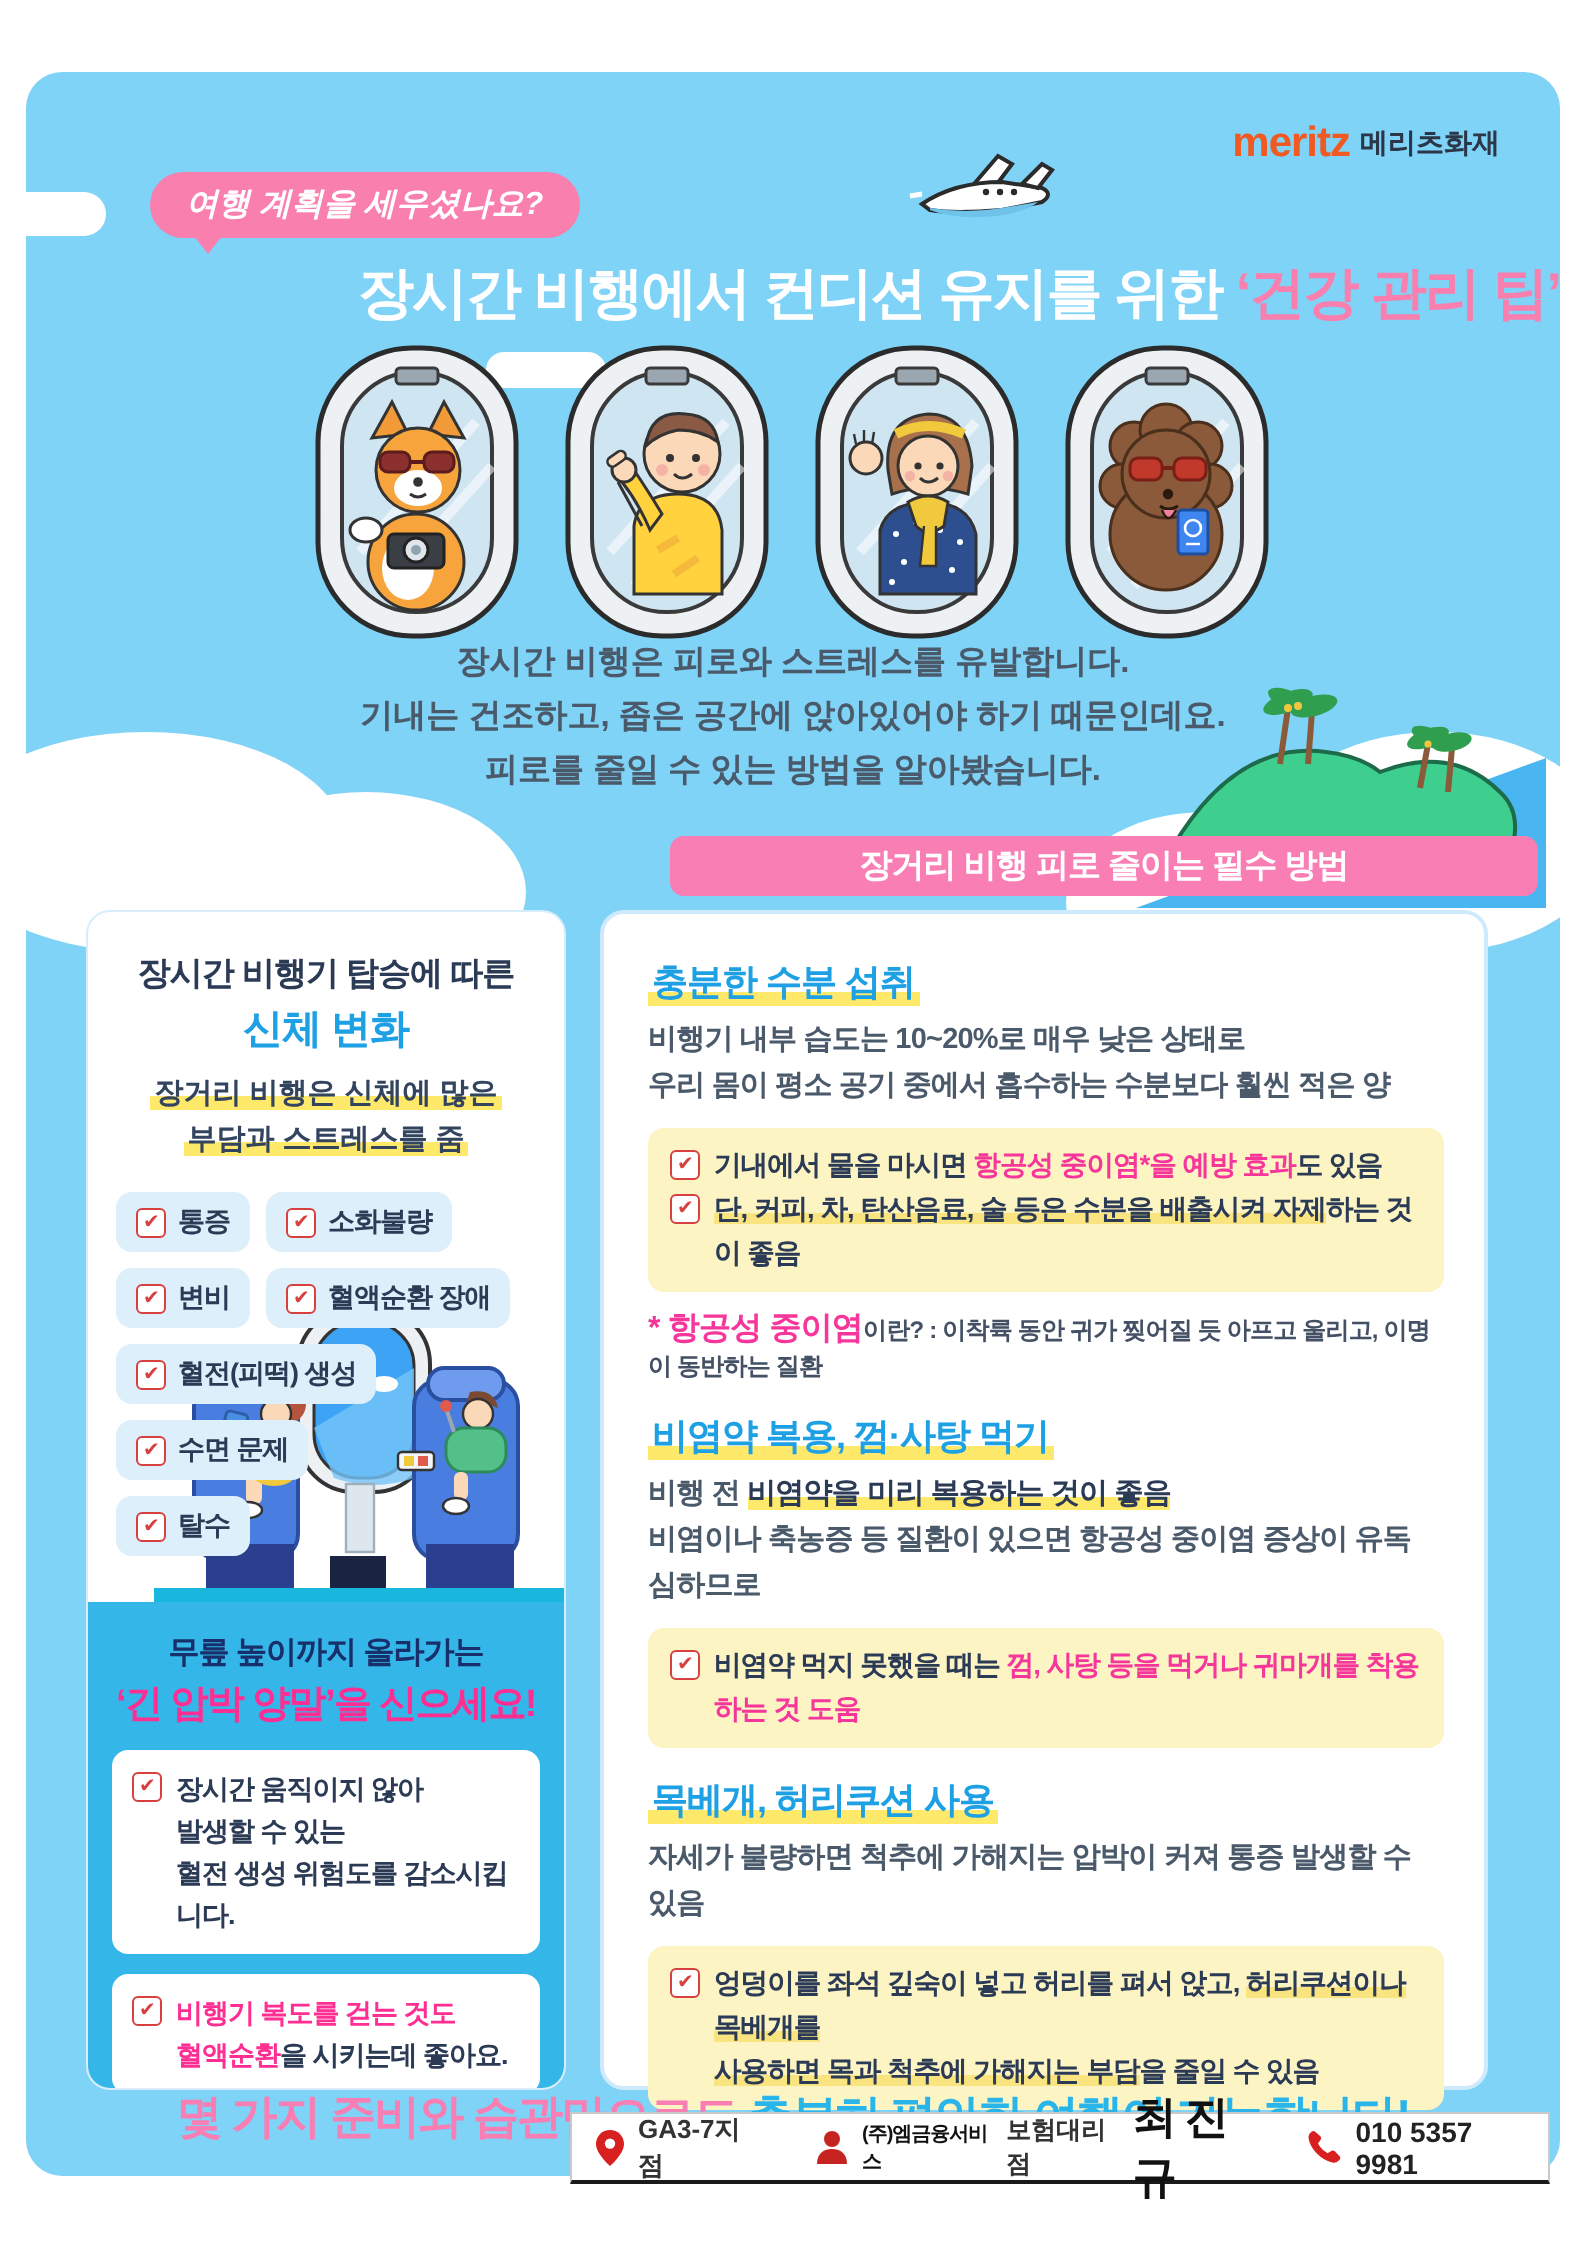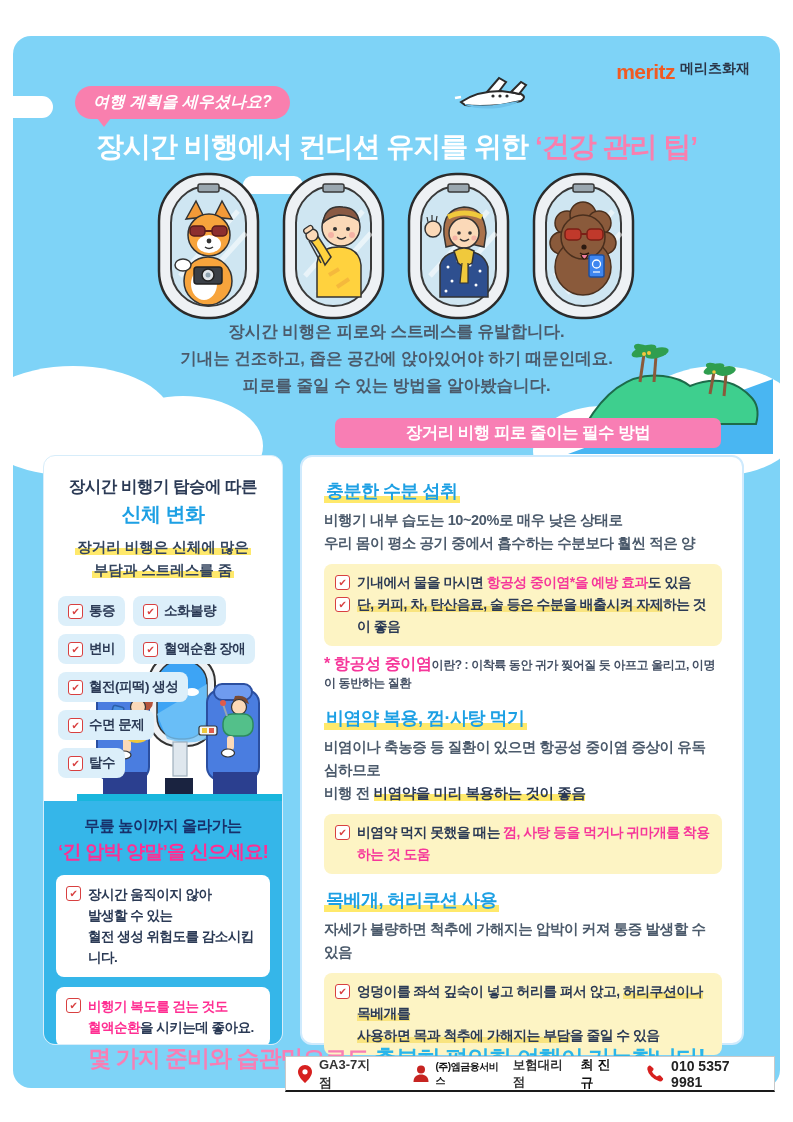--- a/index.html
+++ b/index.html
@@ -5,42 +5,42 @@
   * { margin:0; padding:0; box-sizing:border-box; }
   body { font-family:"Liberation Sans","DejaVu Sans",sans-serif; background:#e9edf1; }
   .page { position:relative; width:793px; height:1122px; background:#ffffff; margin:0 auto; overflow:hidden; }
   .sky { position:absolute; left:13px; top:36px; width:767px; height:1052px; background:#7ed3f7; border-radius:18px; overflow:hidden; }
 
   
   .cloud { position:absolute; background:#fff; border-radius:50%; }
   .scenery { position:absolute; z-index:0; }
 
   
-  .logo { position:absolute; top:24px; right:30px; z-index:3; display:flex; align-items:flex-start; gap:5px; }
+  .logo { position:absolute; top:24px; right:30px; z-index:3; display:flex; align-items:center; gap:5px; }
   .logo-main { color:#f05a22; font-weight:800; font-size:21px; letter-spacing:-0.5px; }
   .logo-sub { color:#2b3648; font-weight:700; font-size:14px; }
   .bubble { position:absolute; left:62px; top:50px; background:#f97fae; color:#fff; font-style:italic; font-weight:700;
             font-size:16px; padding:6px 18px; border-radius:17px; z-index:3; }
   .bubble:after { content:""; position:absolute; left:22px; bottom:-8px; border-left:7px solid transparent;
             border-right:7px solid transparent; border-top:9px solid #f97fae; }
   .plane-doodle { position:absolute; left:440px; top:38px; z-index:3; }
-  .main-title { position:absolute; left:0; right:0; top:92px; text-align:center; font-size:28px; font-weight:800;
+  .main-title { position:absolute; left:0; right:0; top:92px; text-align:right; font-size:28px; font-weight:800;
             color:#ffffff; z-index:3; letter-spacing:-1px; }
   .main-title .accent { color:#f97fae; }
 
   
   .windows { position:absolute; left:143px; top:134px; display:flex; gap:20px; z-index:3; }
   .pwin { width:105px; height:152px; }
 
   
   .intro { position:absolute; left:0; right:0; top:282px; text-align:center; color:#4b5a6b; font-size:16.5px;
             line-height:27px; font-weight:600; z-index:3; }
 
   
-  .banner { position:absolute; left:322px; top:382px; width:386px; height:30px; background:#f87eb4; color:#fff;
+  .banner { position:absolute; left:322px; top:382px; width:434px; height:30px; background:#f87eb4; color:#fff;
             font-size:16.5px; font-weight:800; border-radius:7px; display:flex; align-items:center; justify-content:center;
             z-index:4; letter-spacing:-0.5px; }
 
   
   .sidebar { position:absolute; left:30px; top:419px; width:240px; height:590px; background:#fff; border-radius:12px;
             border:1px solid #d7edfa; z-index:4; overflow:hidden; }
   .sb-title { margin-top:20px; text-align:center; font-size:16.5px; font-weight:800; color:#2b3a55; letter-spacing:-0.5px; }
   .sb-title-accent { text-align:center; font-size:20px; font-weight:800; color:#1da0e4; margin-top:3px; letter-spacing:-0.5px; }
   .sb-sub { text-align:center; margin-top:8px; font-size:14.5px; font-weight:700; color:#33445e; line-height:23px; }
   .sb-sub span { background:linear-gradient(to top,#ffe96b 45%,transparent 45%); padding:0 2px; }
@@ -84,21 +84,21 @@
   .footer-headline { position:absolute; left:0; right:0; top:1043px; text-align:center; font-size:23px; font-weight:800;
             z-index:4; letter-spacing:-1px; }
   .fh-pink { color:#f87eb4; }
   .fh-blue { color:#29b5ea; }
   .contact { position:absolute; left:285px; top:1056px; width:490px; height:36px; background:#fff;
             border:1px solid #c9c9c9; border-bottom:2.5px solid #1a1a1a; z-index:6; display:flex; align-items:center;
             gap:7px; padding:0 12px; }
   .c-branch { font-size:13px; color:#333; font-weight:600; }
   .c-company { font-size:10px; color:#111; font-weight:800; letter-spacing:-0.5px; }
   .c-role { font-size:12.5px; color:#333; font-weight:600; }
-  .c-name { font-size:13px; color:#111; font-weight:800; letter-spacing:4px; }
+  .c-name { font-size:22px; color:#111; font-weight:800; letter-spacing:4px; }
   .c-phone { font-size:14px; color:#222; font-weight:700; }
   .cicon { flex:none; }
 </style>
 </head>
 <body>
 
 <div class="page">
   <div class="sky">
 
     <div class="cloud" style="left:-40px;top:330px;width:200px;height:110px;"></div>
@@ -410,22 +410,22 @@
           </div>
         </div>
         <div class="footnote">
           <span class="pink-b">* 항공성 중이염</span><span>이란? : 이착륙 동안 귀가 찢어질 듯 아프고 울리고, 이명이 동반하는 질환</span>
         </div>
       </div>
 
       <div class="sec">
         <span class="sec-title">비염약 복용, 껌·사탕 먹기</span>
         <div class="sec-body">
+          <div><span>비행 전 </span><span class="bold-hl">비염약을 미리 복용하는 것이 좋음</span></div>
           <div>비염이나 축농증 등 질환이 있으면 항공성 중이염 증상이 유독 심하므로</div>
-          <div><span>비행 전 </span><span class="bold-hl">비염약을 미리 복용하는 것이 좋음</span></div>
         </div>
         <div class="tipbox">
           <div class="tip-row">
             <span class="chk">✔</span>
             <span><span>비염약 먹지 못했을 때는 </span><span class="pink-b">껌, 사탕 등을 먹거나 귀마개를 착용하는 것 도움</span></span>
           </div>
         </div>
       </div>
 
       <div class="sec">

